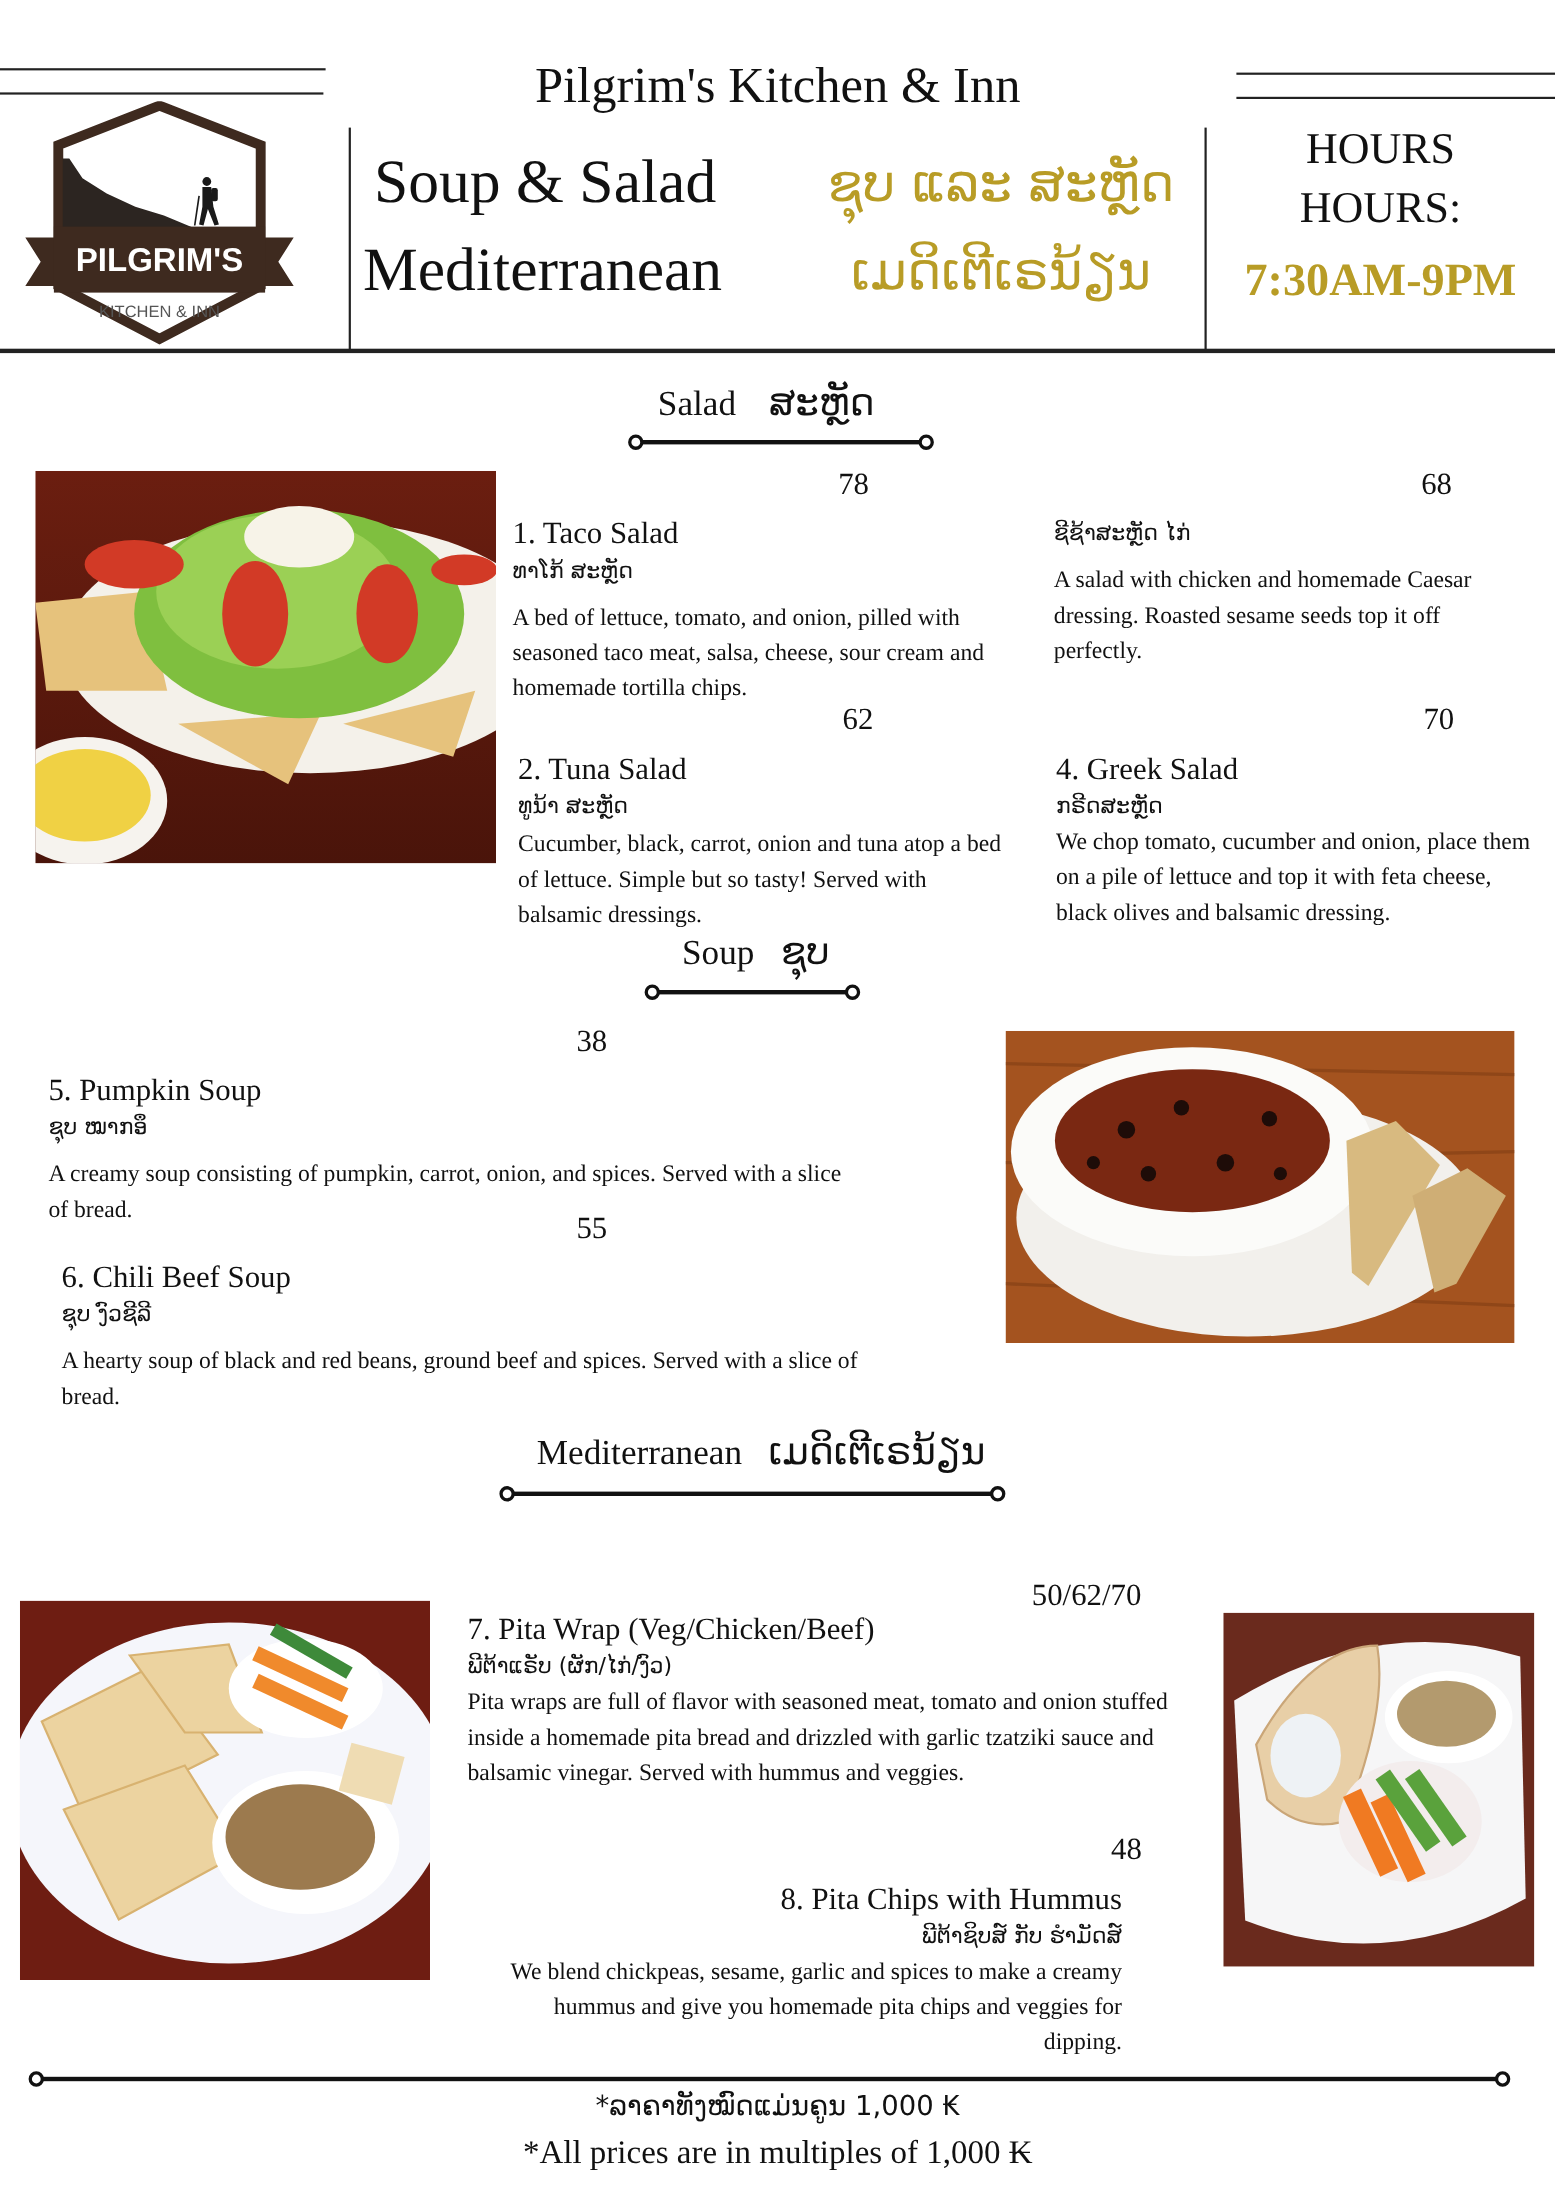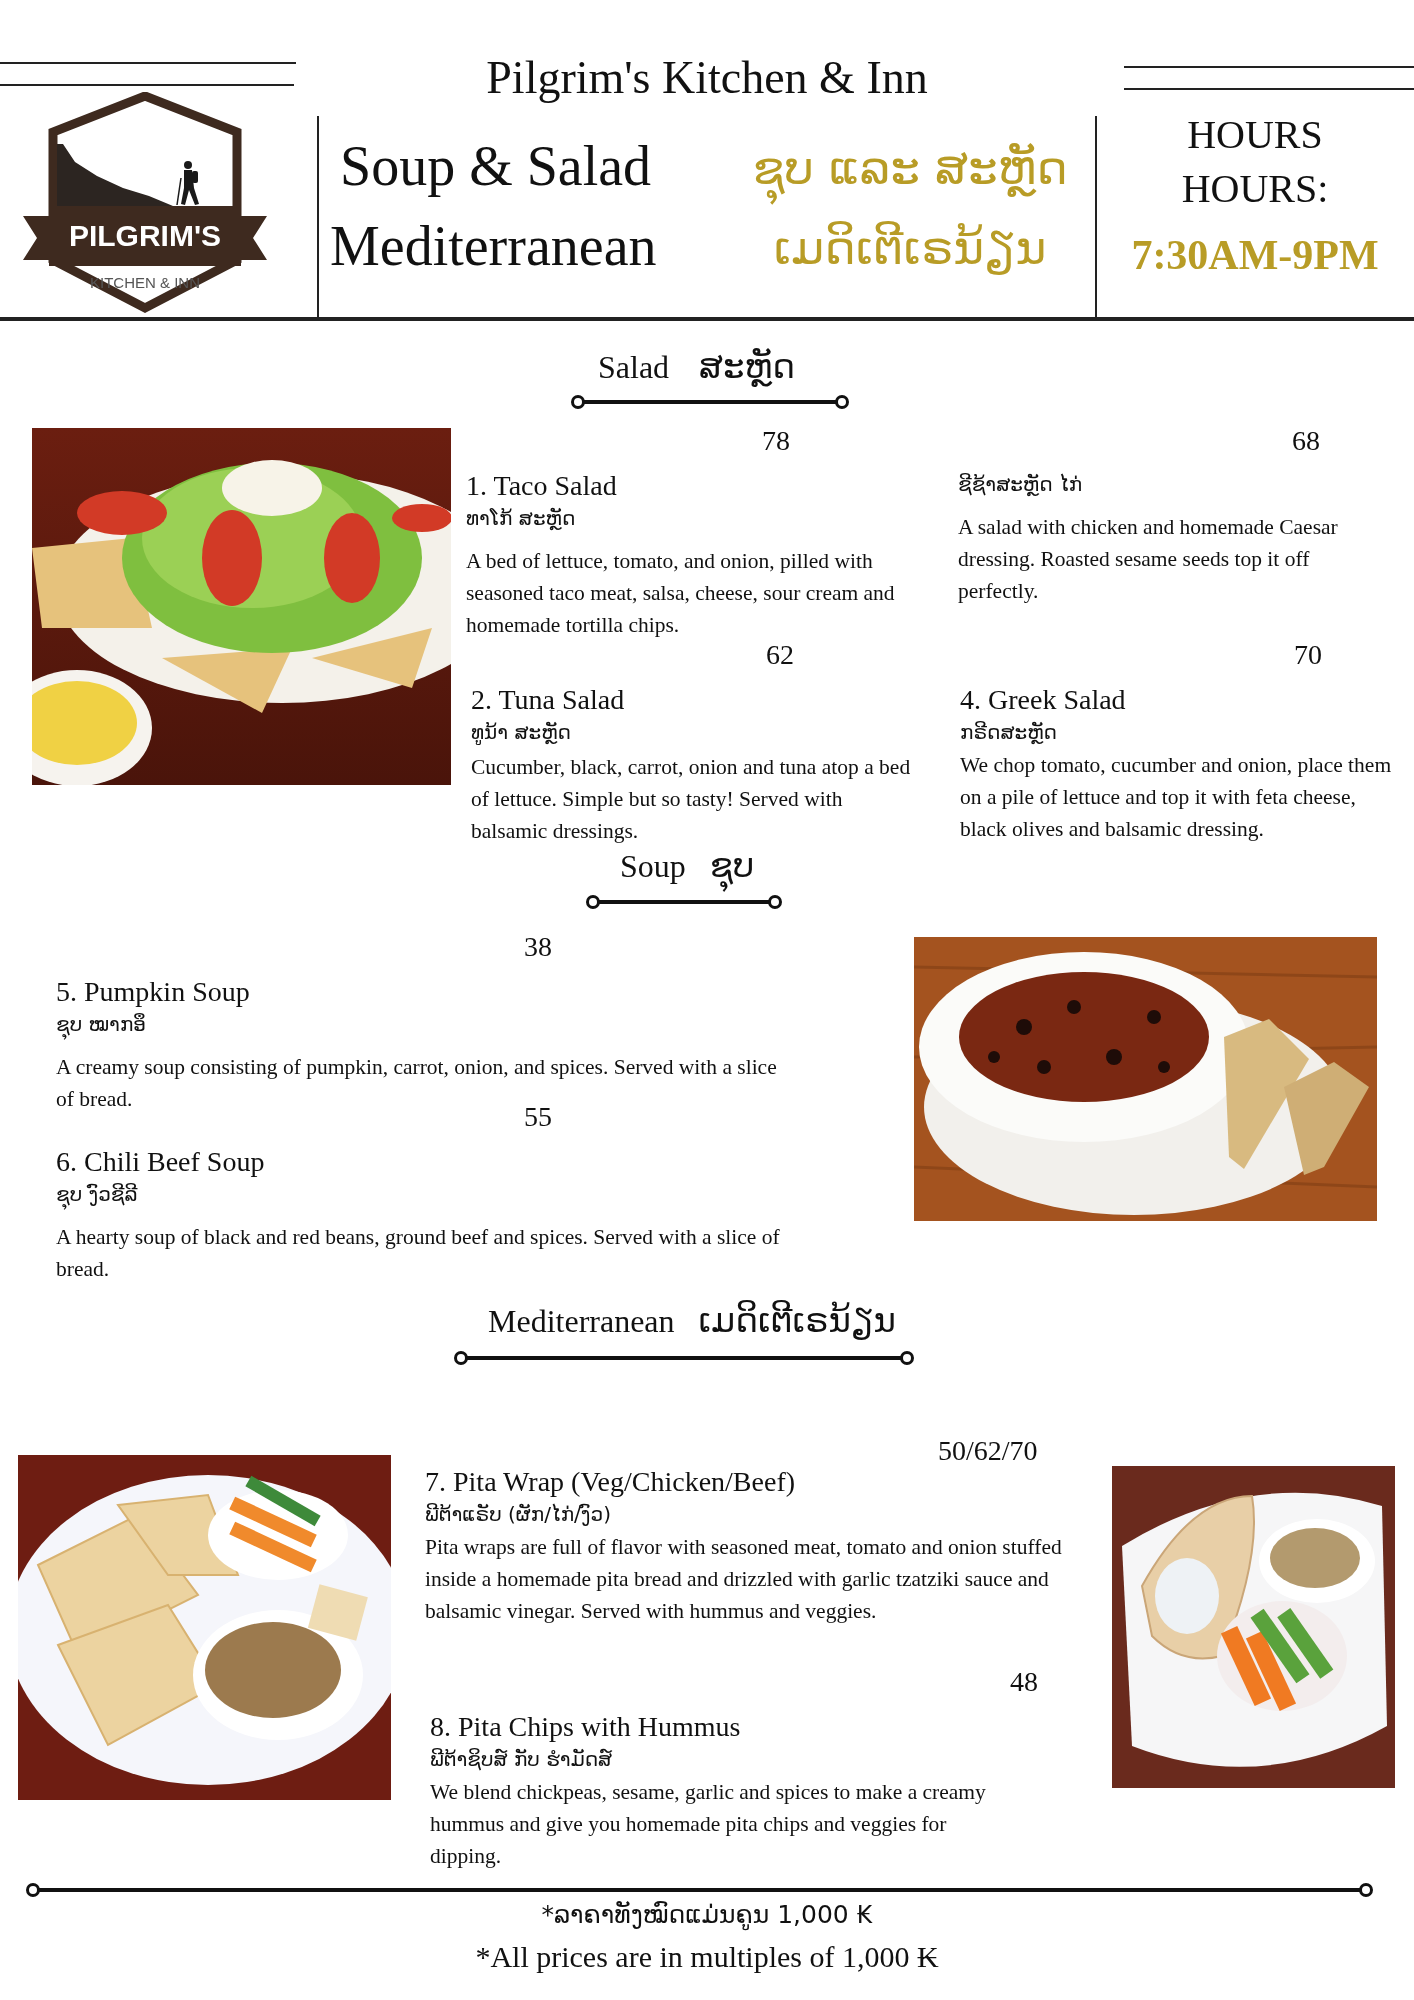--- a/index.html
+++ b/index.html
@@ -135,21 +135,21 @@
   <div class="lo">ກຣີດສະຫຼັດ</div>
   <div class="desc" style="margin-top:2px;width:440px;">We chop tomato, cucumber and onion, place them on a pile of lettuce and top it with feta cheese, black olives and balsamic dressing.</div>
 </div>
 <div class="price" style="left:1294px;top:638px;">70</div>
 
 <div class="sec-head" style="left:620px;top:845px;">
   <span>Soup</span><span class="lo" style="margin-left:24px;">ຊຸບ</span>
 </div>
 <div class="connector" style="left:593px;top:900px;width:182px;"></div>
 
-<div class="item" style="left:56px;top:930px;width:760px;">
+<div class="item" style="left:44px;top:930px;width:760px;">
   <div class="name">5. Pumpkin Soup</div>
   <div class="lo">ຊຸບ ໝາກອຶ</div>
   <div class="desc" style="width:740px;">A creamy soup consisting of pumpkin, carrot, onion, and spices. Served with a slice of bread.</div>
 </div>
 <div class="price" style="left:524px;top:930px;">38</div>
 
 <div class="item" style="left:56px;top:1100px;width:770px;">
   <div class="name">6. Chili Beef Soup</div>
   <div class="lo">ຊຸບ ງົວຊີລີ</div>
   <div class="desc" style="width:770px;">A hearty soup of black and red beans, ground beef and spices. Served with a slice of bread.</div>
@@ -209,21 +209,21 @@
   </svg>
 </div>
 
 <div class="item" style="left:425px;top:1420px;width:640px;">
   <div class="name">7. Pita Wrap (Veg/Chicken/Beef)</div>
   <div class="lo">ພີຕ້າແຣັບ (ຜັກ/ໄກ່/ງົວ)</div>
   <div class="desc" style="margin-top:2px;width:640px;">Pita wraps are full of flavor with seasoned meat, tomato and onion stuffed inside a homemade pita bread and drizzled with garlic tzatziki sauce and balsamic vinegar. Served with hummus and veggies.</div>
 </div>
 <div class="price" style="left:938px;top:1434px;">50/62/70</div>
 
-<div class="item" style="left:430px;top:1665px;width:590px;">
+<div class="item" style="left:430px;top:1665px;width:590px;text-align:right;">
   <div class="name">8. Pita Chips with Hummus</div>
   <div class="lo">ພີຕ້າຊິບສ໌ ກັບ ຮຳມັດສ໌</div>
   <div class="desc" style="margin-top:2px;width:590px;">We blend chickpeas, sesame, garlic and spices to make a creamy hummus and give you homemade pita chips and veggies for dipping.</div>
 </div>
 <div class="price" style="left:1010px;top:1665px;">48</div>
 
 <div class="photo" style="left:1112px;top:1466px;width:283px;height:322px;">
   <svg width="283" height="322" viewBox="0 0 283 322">
     <rect width="283" height="322" fill="#6a2a1d"></rect>
     <path d="M10,80 Q140,0 270,40 L275,260 Q150,330 20,280 Z" fill="#f6f6f7"></path>

